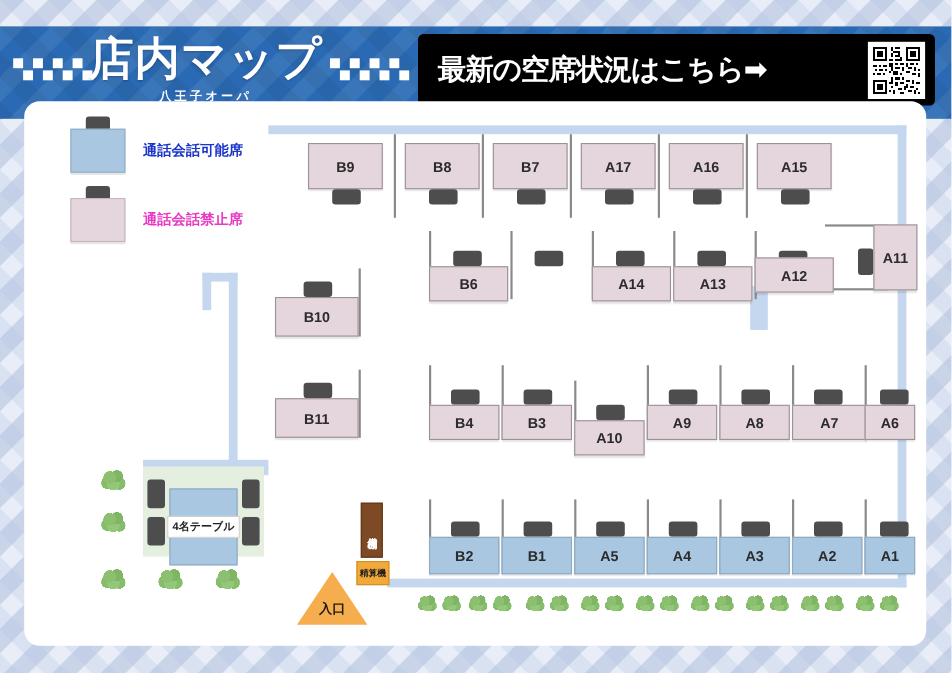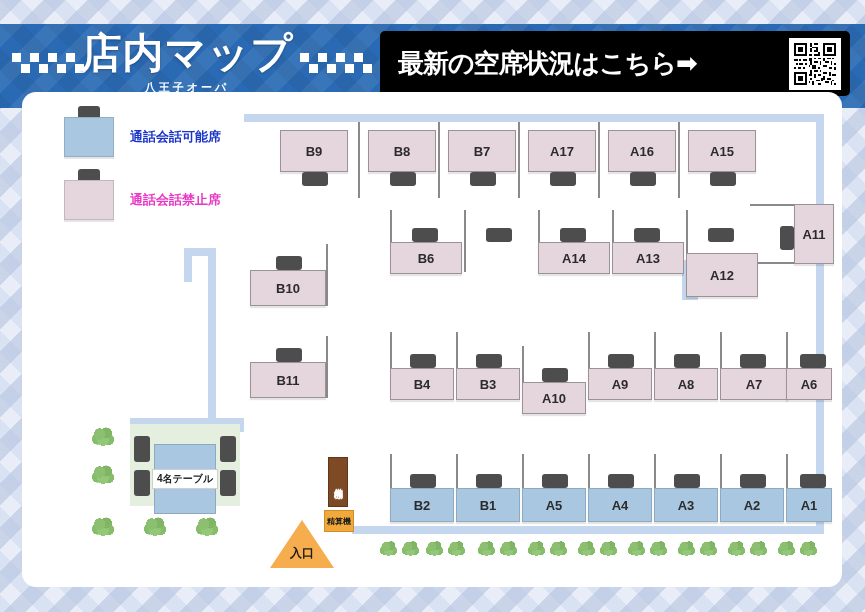--- a/index.html
+++ b/index.html
@@ -387,21 +387,21 @@
   <div class="seat pink" style="left:574px;top:118px;width:74px;height:62px;">
     <div class="divider" style="left:0;top:0;width:2px;height:62px;"></div>
     <div class="chair" style="left:22px;top:18px;width:26px;height:14px;"></div>
     <div class="desk" style="left:0;top:32px;width:72px;height:32px;">
         <span>A13</span>
       </div>
   </div>
   <div class="seat pink" style="left:648px;top:118px;width:74px;height:62px;">
     <div class="divider" style="left:0;top:0;width:2px;height:62px;"></div>
     <div class="chair" style="left:22px;top:18px;width:26px;height:14px;"></div>
-    <div class="desk" style="left:0;top:43px;width:72px;height:44px;">
+    <div class="desk" style="left:0;top:24px;width:72px;height:32px;">
         <span>A12</span>
       </div>
   </div>
 
   <div class="seat pink" style="left:212px;top:152px;width:80px;height:62px;">
     <div class="divider" style="left:76px;top:0;width:2px;height:62px;"></div>
     <div class="chair" style="left:26px;top:12px;width:26px;height:14px;"></div>
     <div class="desk" style="left:0;top:26px;width:76px;height:36px;">
         <span>B10</span>
       </div>

